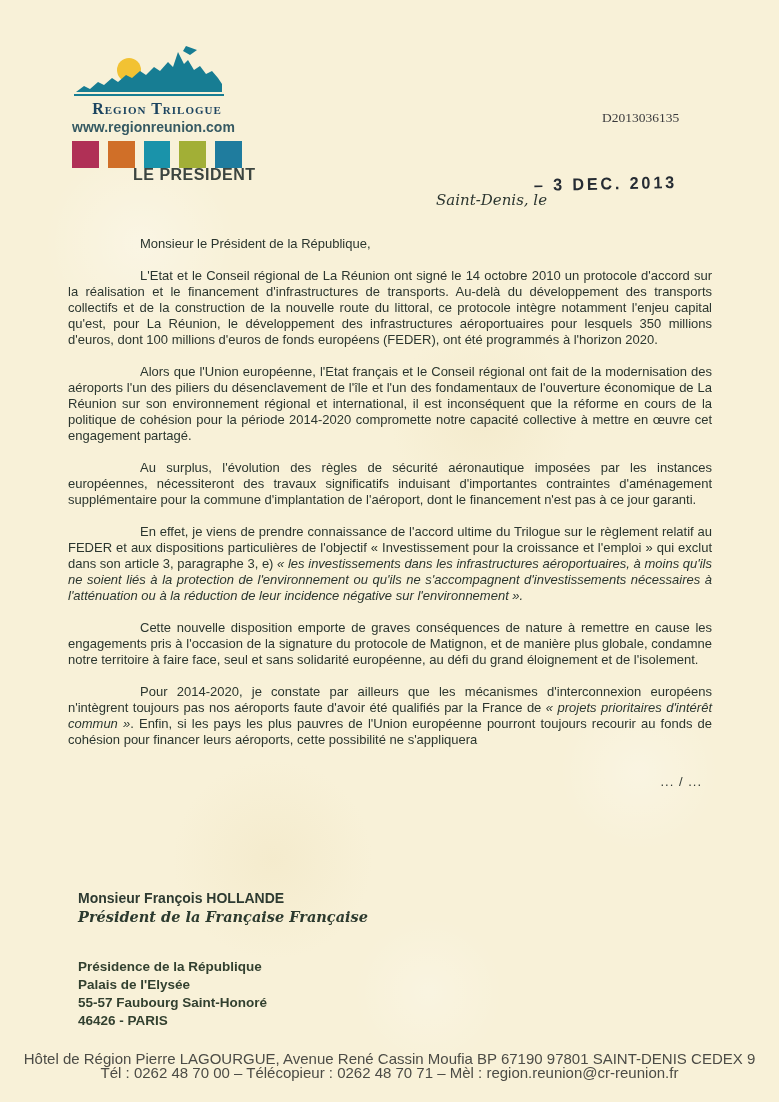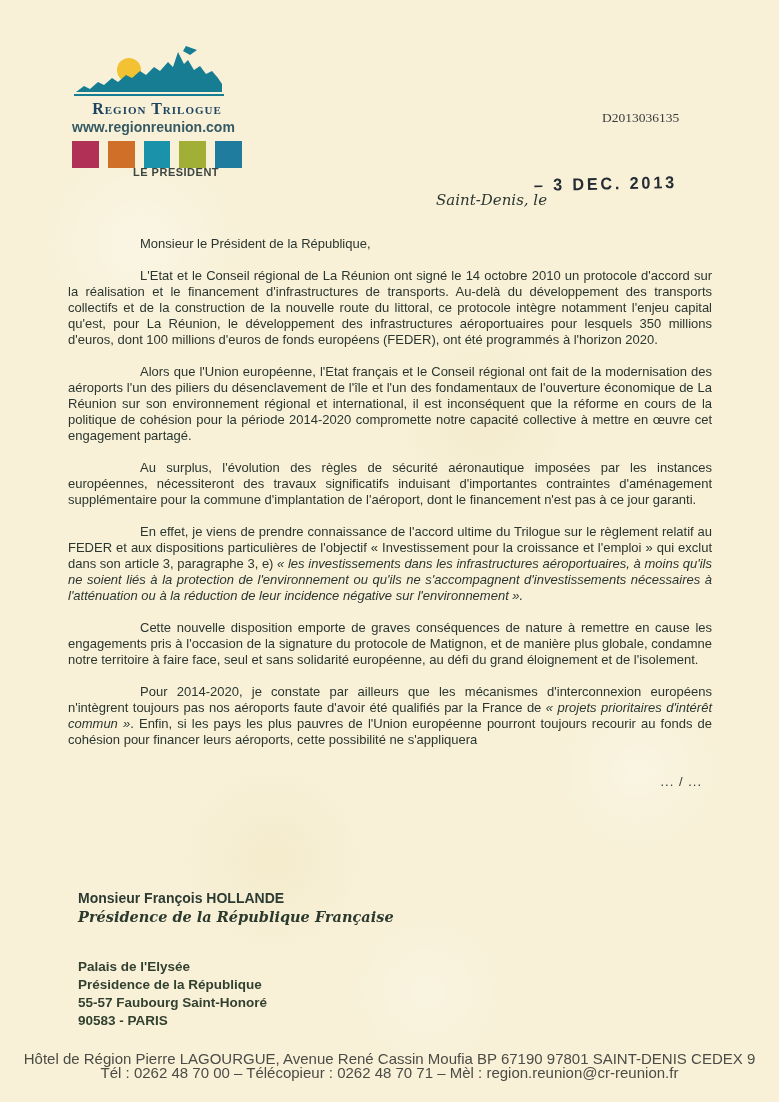--- a/index.html
+++ b/index.html
@@ -37,21 +37,21 @@
     margin-top: 1px;
     font-size: 14px;
     font-weight: bold;
     color: #365a63;
   }
   .squares { margin-top: 6px; display: flex; gap: 9px; }
   .squares .sq { width: 27px; height: 27px; }
 
   .sender-title {
     position: absolute; left: 95px; top: 166px;
-    font-size: 11px; font-weight: bold; letter-spacing: 0.5px;
+    font-size: 16px; font-weight: bold; letter-spacing: 0.5px;
     color: #3c4540;
     padding-left: 38px;
   }
 
   
   .reference {
     position: absolute; left: 602px; top: 110px;
     font-family: Liberation Serif, serif;
     font-size: 13.5px; color: #3a3a3c;
   }
@@ -137,26 +137,26 @@
         <p class="para"><span>Au surplus, l'évolution des règles de sécurité aéronautique imposées par les instances européennes, nécessiteront des travaux significatifs induisant d'importantes contraintes d'aménagement supplémentaire pour la commune d'implantation de l'aéroport, dont le financement n'est pas à ce jour garanti.</span></p>
         <p class="para"><span>En effet, je viens de prendre connaissance de l'accord ultime du Trilogue sur le règlement relatif au FEDER et aux dispositions particulières de l'objectif « Investissement pour la croissance et l'emploi » qui exclut dans son article 3, paragraphe 3, e) </span><span class="italic">« les investissements dans les infrastructures aéroportuaires, à moins qu'ils ne soient liés à la protection de l'environnement ou qu'ils ne s'accompagnent d'investissements nécessaires à l'atténuation ou à la réduction de leur incidence négative sur l'environnement ».</span></p>
         <p class="para"><span>Cette nouvelle disposition emporte de graves conséquences de nature à remettre en cause les engagements pris à l'occasion de la signature du protocole de Matignon, et de manière plus globale, condamne notre territoire à faire face, seul et sans solidarité européenne, au défi du grand éloignement et de l'isolement.</span></p>
         <p class="para"><span>Pour 2014-2020, je constate par ailleurs que les mécanismes d'interconnexion européens n'intègrent toujours pas nos aéroports faute d'avoir été qualifiés par la France de </span><span class="italic">« projets prioritaires d'intérêt commun »</span><span>. Enfin, si les pays les plus pauvres de l'Union européenne pourront toujours recourir au fonds de cohésion pour financer leurs aéroports, cette possibilité ne s'appliquera</span></p>
       </div>
     <div class="continuation">... / ...</div>
   </div>
 
   <div class="recipient">
     <div class="recipient-name">Monsieur François HOLLANDE</div>
-    <div class="recipient-title">Présidence de la République Française</div>
+    <div class="recipient-title">Président de la Française Française</div>
     <div class="address" id="recipient-address">
+        <div>Présidence de la République</div>
         <div>Palais de l'Elysée</div>
-        <div>Présidence de la République</div>
         <div>55-57 Faubourg Saint-Honoré</div>
-        <div>90583 - PARIS</div>
+        <div>46426 - PARIS</div>
       </div>
   </div>
 
   <div class="footer">
     <div>Hôtel de Région Pierre LAGOURGUE, Avenue René Cassin Moufia BP 67190 97801 SAINT-DENIS CEDEX 9</div>
     <div>Tél : 0262 48 70 00 – Télécopieur : 0262 48 70 71 – Mèl : region.reunion@cr-reunion.fr</div>
   </div>
 
 </div>
 

